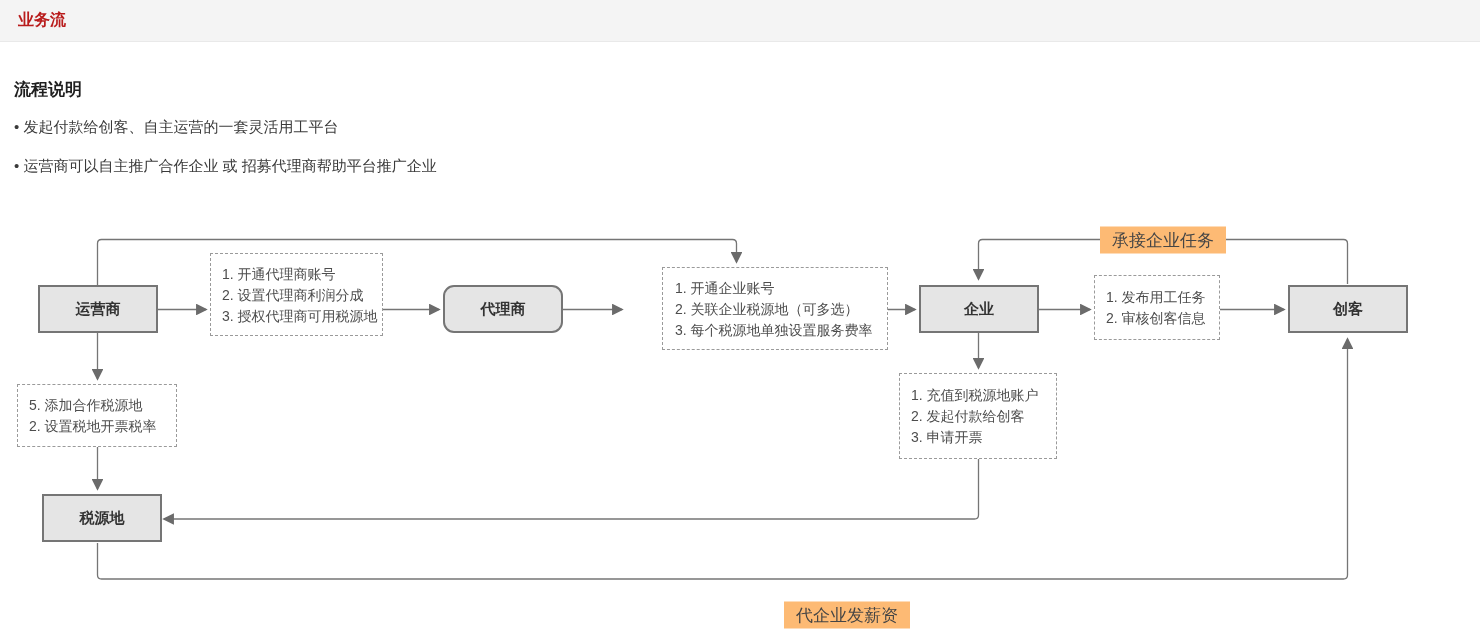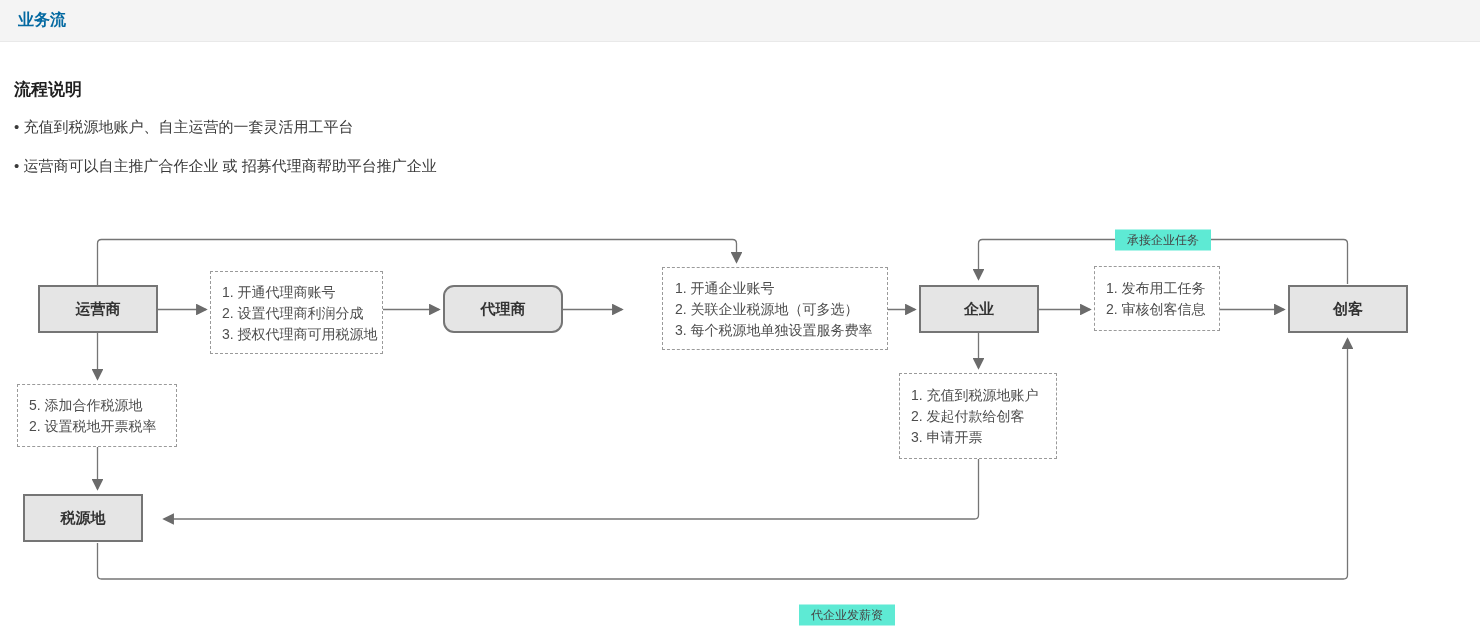--- a/index.html
+++ b/index.html
@@ -10,21 +10,21 @@
     overflow: hidden;
   }
   .page { position: relative; width: 1480px; height: 641px; }
 
   
   .header-bar {
     position: absolute; left: 0; top: 0; width: 1480px; height: 42px;
     background: #f4f4f4; border-bottom: 1px solid #e9e9e9;
     display: flex; align-items: center; padding-left: 18px;
   }
-  .header-title { font-size: 16px; font-weight: bold; color: #0369a1; }
+  .header-title { font-size: 16px; font-weight: bold; color: #b91c1c; }
 
   
   .section-heading {
     position: absolute; left: 14px; top: 78px;
     font-size: 17px; font-weight: bold; color: #1f1f1f;
   }
   .bullet { position: absolute; left: 14px; font-size: 15px; color: #3a3a3a; white-space: nowrap; }
   .bullet-1 { top: 118px; }
   .bullet-2 { top: 157px; }
 
@@ -34,53 +34,53 @@
   .node {
     position: absolute; width: 120px; height: 48px;
     background: #e5e5e5; border: 2px solid #757575;
     display: flex; align-items: center; justify-content: center;
     font-size: 15px; font-weight: bold; color: #333; z-index: 2;
   }
   .node-operator   { left: 38px;   top: 285px; }
   .node-agent      { left: 443px;  top: 285px; border-radius: 11px; }
   .node-enterprise { left: 919px;  top: 285px; }
   .node-maker      { left: 1288px; top: 285px; }
-  .node-taxsource  { left: 23px;   top: 494px; }
+  .node-taxsource  { left: 42px;   top: 494px; }
 
   .steps {
     position: absolute; background: #fff;
     border: 1px dashed #9a9a9a; color: #4d4d4d;
     font-size: 14px; line-height: 21px; z-index: 2;
   }
   .steps div { white-space: nowrap; }
-  .steps-agent      { left: 210px;  top: 271px; width: 173px; height: 83px; padding: 10px 0 0 11px; }
+  .steps-agent      { left: 210px;  top: 253px; width: 173px; height: 83px; padding: 10px 0 0 11px; }
   .steps-enterprise { left: 662px;  top: 267px; width: 226px; height: 83px; padding: 10px 0 0 12px; }
-  .steps-task       { left: 1094px; top: 266px; width: 126px; height: 65px; padding: 11px 0 0 11px; }
+  .steps-task       { left: 1094px; top: 275px; width: 126px; height: 65px; padding: 11px 0 0 11px; }
   .steps-payment    { left: 899px;  top: 373px; width: 158px; height: 86px; padding: 11px 0 0 11px; }
   .steps-taxsetup   { left: 17px;   top: 384px; width: 160px; height: 63px; padding: 10px 0 0 11px; }
 
   .edge-label {
-    position: absolute; z-index: 3; background: #5eead4;
-    font-size: 12px; color: #454545; padding: 2px 12px; white-space: nowrap;
+    position: absolute; z-index: 3; background: #fdba74;
+    font-size: 17px; color: #454545; padding: 2px 12px; white-space: nowrap;
     transform: translate(-50%, -50%);
   }
   .edge-label-accept { left: 1163px; top: 240px; }
   .edge-label-pay    { left: 847px;  top: 580px; margin-top: 35px; }
 </style>
 </head>
 <body>
 
 <div class="page">
 
   <div class="header-bar">
     <span class="header-title">业务流</span>
   </div>
 
   <div class="section-heading">流程说明</div>
-  <div class="bullet bullet-1">• 充值到税源地账户、自主运营的一套灵活用工平台</div>
+  <div class="bullet bullet-1">• 发起付款给创客、自主运营的一套灵活用工平台</div>
   <div class="bullet bullet-2">• 运营商可以自主推广合作企业 或 招募代理商帮助平台推广企业</div>
 
   <svg class="connectors" viewBox="0 0 1480 641" xmlns="http://www.w3.org/2000/svg">
     <defs>
       <marker id="arr" viewBox="0 0 10 10" refX="8.5" refY="5" markerWidth="9" markerHeight="9" orient="auto-start-reverse">
         <path d="M0,0 L10,5 L0,10 z" fill="#6b6b6b"></path>
       </marker>
     </defs>
     <g fill="none" stroke="#757575" stroke-width="1.3">
 

